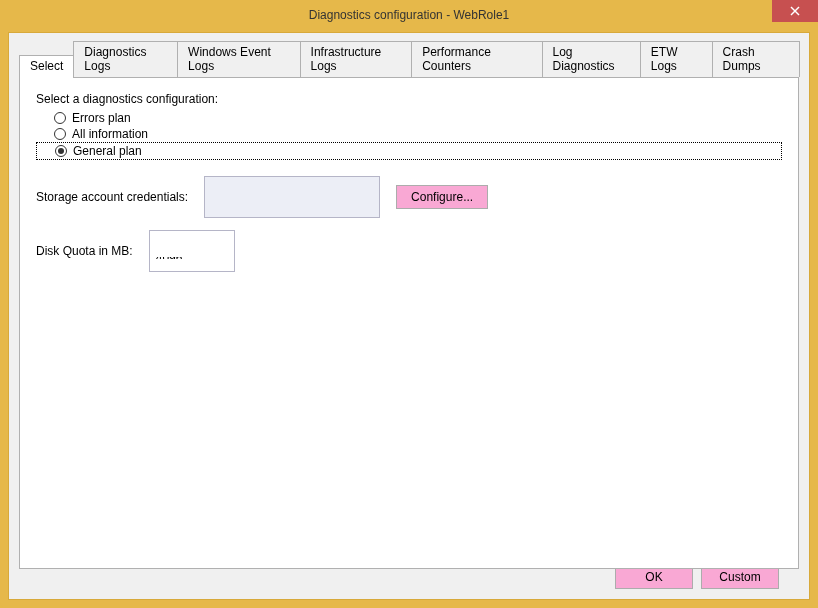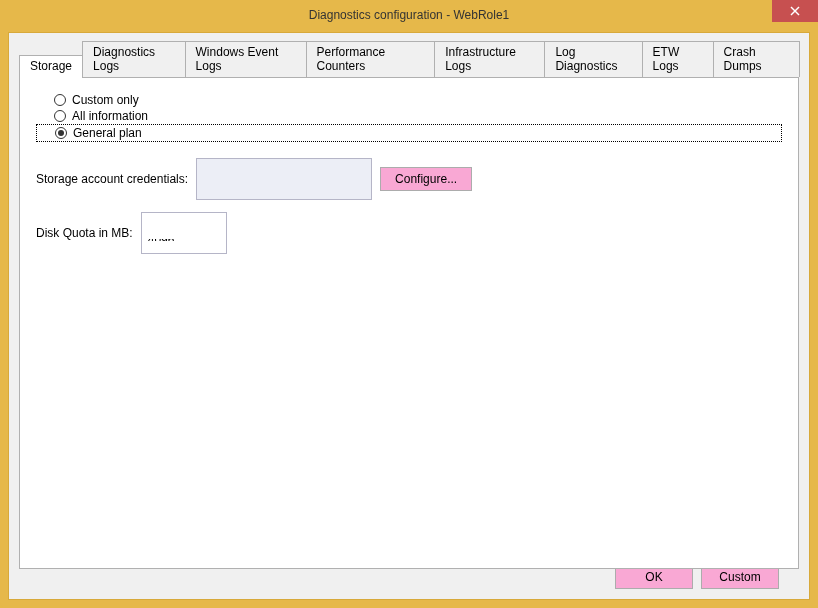--- a/index.html
+++ b/index.html
@@ -111,21 +111,21 @@
   .radio-dot {
     width: 6px; height: 6px;
     background: #333;
     border-radius: 50%;
     display: none;
   }
   .radio-row.selected .radio-dot { display: block; }
   .form-row {
     display: flex;
     align-items: center;
-    gap: 8px;
+    gap: 16px;
     margin-top: 16px;
   }
   .form-label { color: #000; white-space: nowrap; }
   .textbox {
     height: 36px;
     border: 1px solid #b5b5c7;
     background: #eceef6;
     padding: 20px 4px;
   }
   .textbox.readonly { background: #eceef6; }
@@ -167,35 +167,36 @@
       <svg viewBox="0 0 10 10">
         <line x1="1" y1="1" x2="9" y2="9"></line>
           <line x1="9" y1="1" x2="1" y2="9"></line>
       </svg>
     </div>
   </div>
 
   <div class="client">
 
     <div class="tabstrip">
-      <div class="tab active">Storage</div>
+      <div class="tab active">Select</div>
       <div class="tab">Diagnostics Logs</div>
       <div class="tab">Windows Event Logs</div>
+      <div class="tab">Infrastructure Logs</div>
       <div class="tab">Performance Counters</div>
-      <div class="tab">Infrastructure Logs</div>
       <div class="tab">Log Diagnostics</div>
       <div class="tab">ETW Logs</div>
       <div class="tab">Crash Dumps</div>
     </div>
 
     <div class="tabpanel">
+      <div class="prompt">Select a diagnostics configuration:</div>
 
       <div class="radio-row">
         <span class="radio-outline"></span>
-        <span>Custom only</span>
+        <span>Errors plan</span>
       </div>
       <div class="radio-row">
         <span class="radio-outline"></span>
         <span>All information</span>
       </div>
       <div class="radio-row selected focused">
         <span class="radio-outline">
             <span class="radio-dot"></span>
           </span>
         <span>General plan</span>

